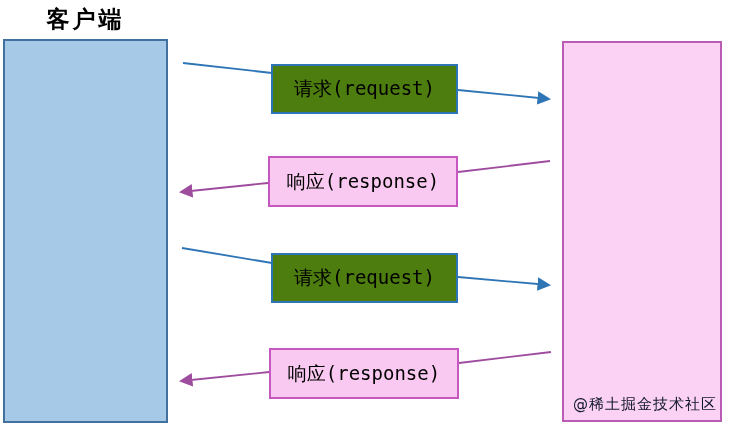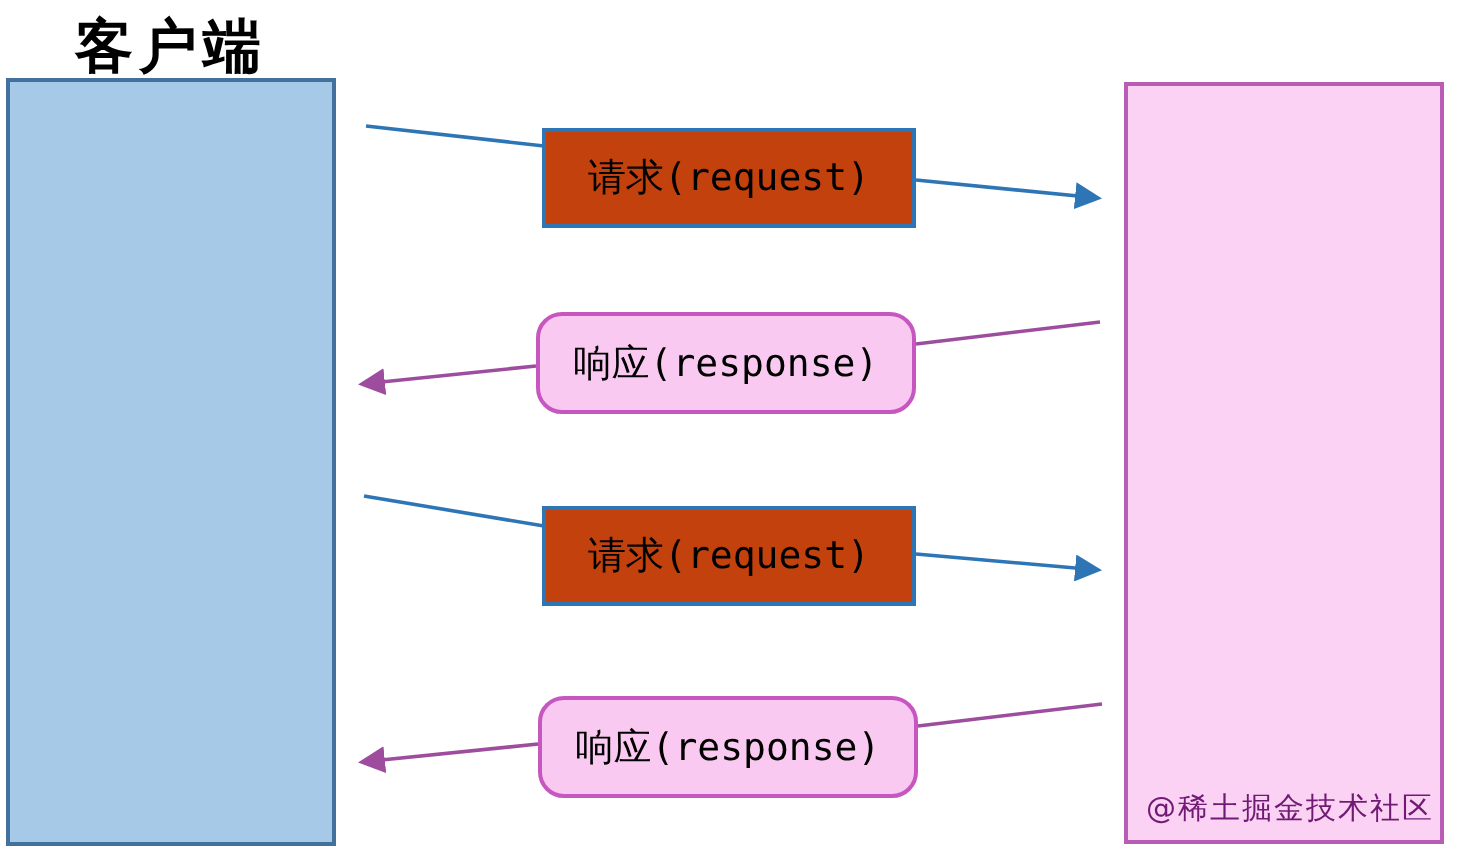--- a/index.html
+++ b/index.html
@@ -9,21 +9,21 @@
     width: 729px;
     height: 427px;
     background: #ffffff;
     font-family: "DejaVu Sans", sans-serif;
     overflow: hidden;
   }
   .entity-title {
     position: absolute;
     top: 4px;
     text-align: center;
-    font-size: 29px;
+    font-size: 23px;
     font-weight: bold;
     color: #000000;
     letter-spacing: 3px;
   }
   .client-title { left: 3px; width: 165px; }
   .server-title { left: 562px; width: 160px; }
   .entity-box {
     position: absolute;
     border: 2px solid;
   }
@@ -42,46 +42,45 @@
     display: flex;
     align-items: center;
     justify-content: center;
     border: 2px solid;
     font-family: "DejaVu Sans Mono", monospace;
     font-size: 19px;
     color: #000000;
     white-space: nowrap;
   }
   .msg-request {
-    background: #c2410c;
+    background: #4d7c0f;
     border-color: #2e75b6;
   }
   .msg-response {
     background: #fac9f1;
     border-color: #c757c0;
-    border-radius: 13px;
   }
   .msg-1 { left: 271px; top: 64px;  width: 187px; height: 50px; }
   .msg-2 { left: 268px; top: 156px; width: 190px; height: 51px; }
   .msg-3 { left: 271px; top: 253px; width: 187px; height: 50px; }
   .msg-4 { left: 269px; top: 348px; width: 190px; height: 51px; }
   #arrow-layer {
     position: absolute;
     left: 0; top: 0;
     width: 729px; height: 427px;
     pointer-events: none;
   }
   .arrow-request-line { stroke: #2e75b6; stroke-width: 1.8; fill: none; }
   .arrow-response-line { stroke: #9e4d9e; stroke-width: 1.8; fill: none; }
   .watermark {
     position: absolute;
     left: 570px; top: 395px; width: 150px;
     text-align: center;
     font-size: 15px;
-    color: #701a75;
+    color: #0f172a;
     letter-spacing: 1px;
   }
 </style>
 </head>
 <body>
 
 <div id="stage">
 
   <div class="entity-title client-title">客户端</div>
 

